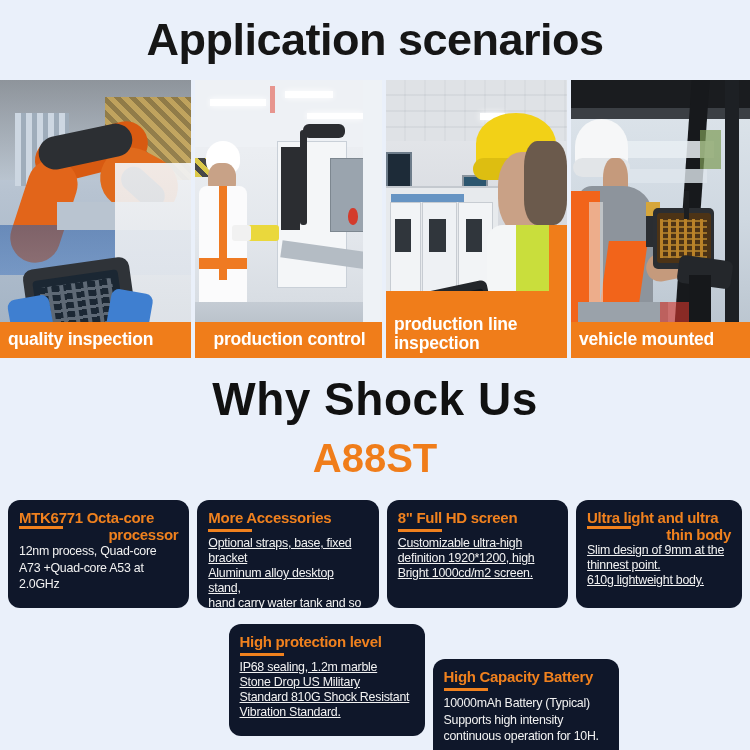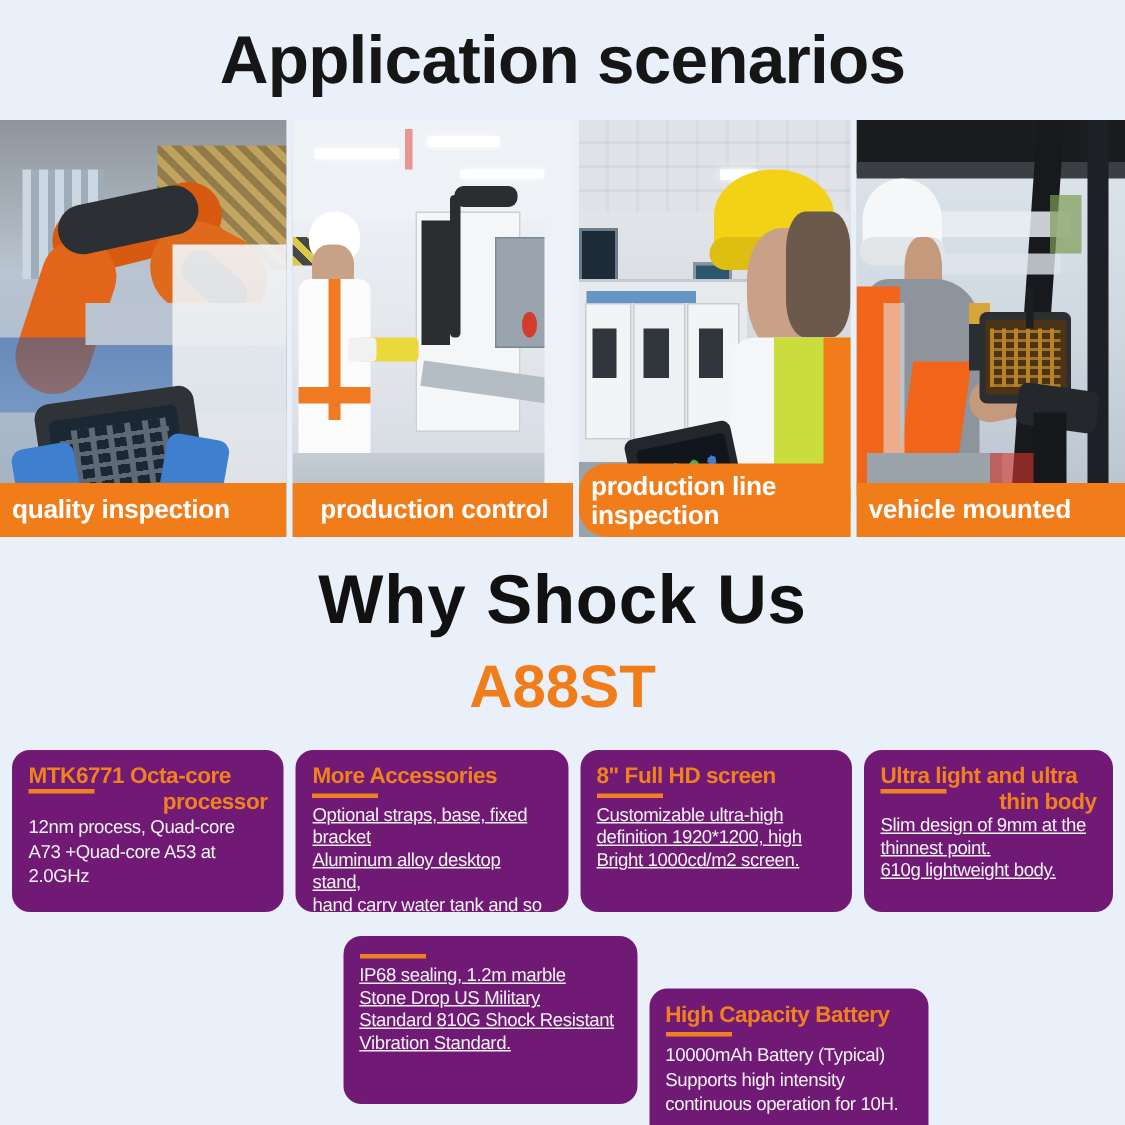--- a/index.html
+++ b/index.html
@@ -54,21 +54,21 @@
     background:#f07d1a;
     color:#ffffff;
     font-size:17.5px;
     font-weight:bold;
     line-height:19px;
     padding:8px 6px 8px 8px;
     box-sizing:border-box;
     min-height:36px;
     letter-spacing:-0.2px;
   }
-  .caption.two-line{padding-top:6px;padding-bottom:5px;border-radius:19px;}
+  .caption.two-line{padding-top:24px;padding-bottom:5px;}
 
   
   .why-title{
     position:absolute;top:372px;left:0;width:750px;
     text-align:center;
     font-size:46px;font-weight:bold;color:#111;
     letter-spacing:0.5px;
   }
   .model{
     position:absolute;top:436px;left:0;width:750px;
@@ -79,21 +79,21 @@
 
   
   .cards-row{
     position:absolute;left:0;width:750px;
     display:flex;
   }
   .row1{top:500px;padding:0 8px;box-sizing:border-box;gap:8px;}
   .row2{top:624px;padding:0 8px;box-sizing:border-box;gap:8px;justify-content:center;}
 
   .card{
-    background:#701a75;
+    background:#0f172a;
     border-radius:12px;
     padding:9px 11px 22px 11px;
     box-sizing:border-box;
     color:#ffffff;
     overflow:hidden;
   }
   .r1c1{width:188px;height:108px;}
   .r1c2{width:188px;height:108px;}
   .r1c3{width:188px;height:108px;}
   .r1c4{width:172px;height:108px;}
@@ -303,20 +303,21 @@
     </div>
     <div class="card-body tight">Slim design of 9mm at the
 thinnest point.
 610g lightweight body.</div>
   </div>
 </div>
 
 <div class="cards-row row2">
 
   <div class="card r2c1">
+    <div class="card-title">High protection level</div>
     <div class="rule"></div>
     <div class="card-body tight">IP68 sealing, 1.2m marble
 Stone Drop US Military
 Standard 810G Shock Resistant
 Vibration Standard.</div>
   </div>
 
   <div class="card r2c2">
     <div class="card-title">High Capacity Battery</div>
     <div class="rule"></div>

